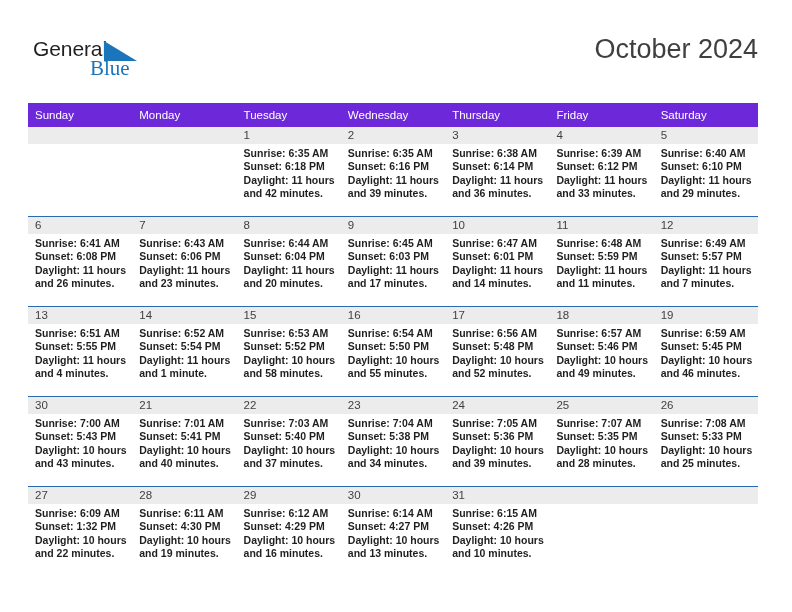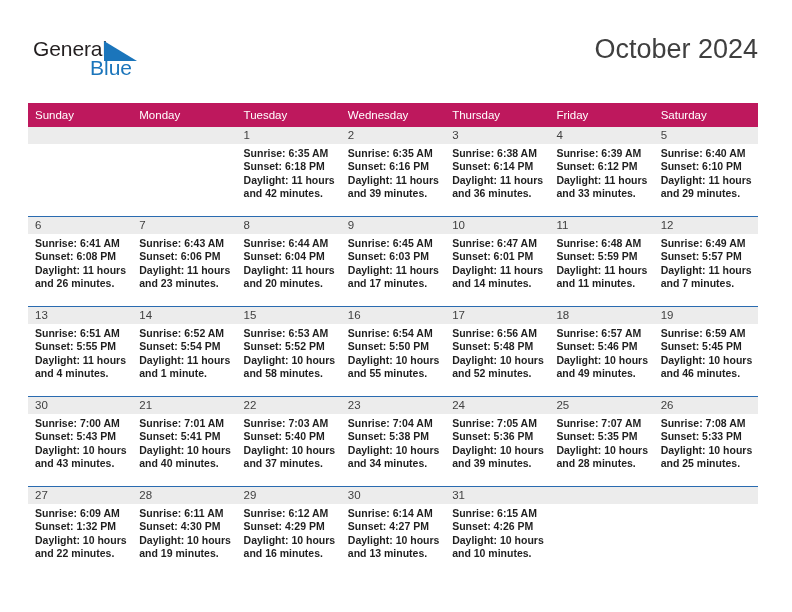--- a/index.html
+++ b/index.html
@@ -57,21 +57,21 @@
     height: 20px;
   }
   .brand-flag svg { display: block; }
   .brand-blue {
     position: absolute;
     left: 57px;
     top: 19px;
     font-size: 21px;
     color: #1b75bb;
     line-height: 22px;
-    font-family: Liberation Sans, sans-serif;
+    font-family: Liberation Serif, serif;
   }
 
   .title-block {
     position: absolute;
     right: 34px;
     top: 33px;
     text-align: right;
   }
   .cal-title {
     font-size: 27px;
@@ -92,21 +92,21 @@
   
   .calendar {
     position: absolute;
     left: 28px;
     top: 103px;
     width: 730px;
     border-collapse: collapse;
     table-layout: fixed;
   }
   .calendar th {
-    background: #be185d;
+    background: #6d28d9;
     color: #ffffff;
     font-weight: normal;
     font-size: 11.5px;
     text-align: left;
     padding: 5px 0 5px 7px;
     height: 14px;
     line-height: 14px;
     border: none;
   }
   .calendar td {

